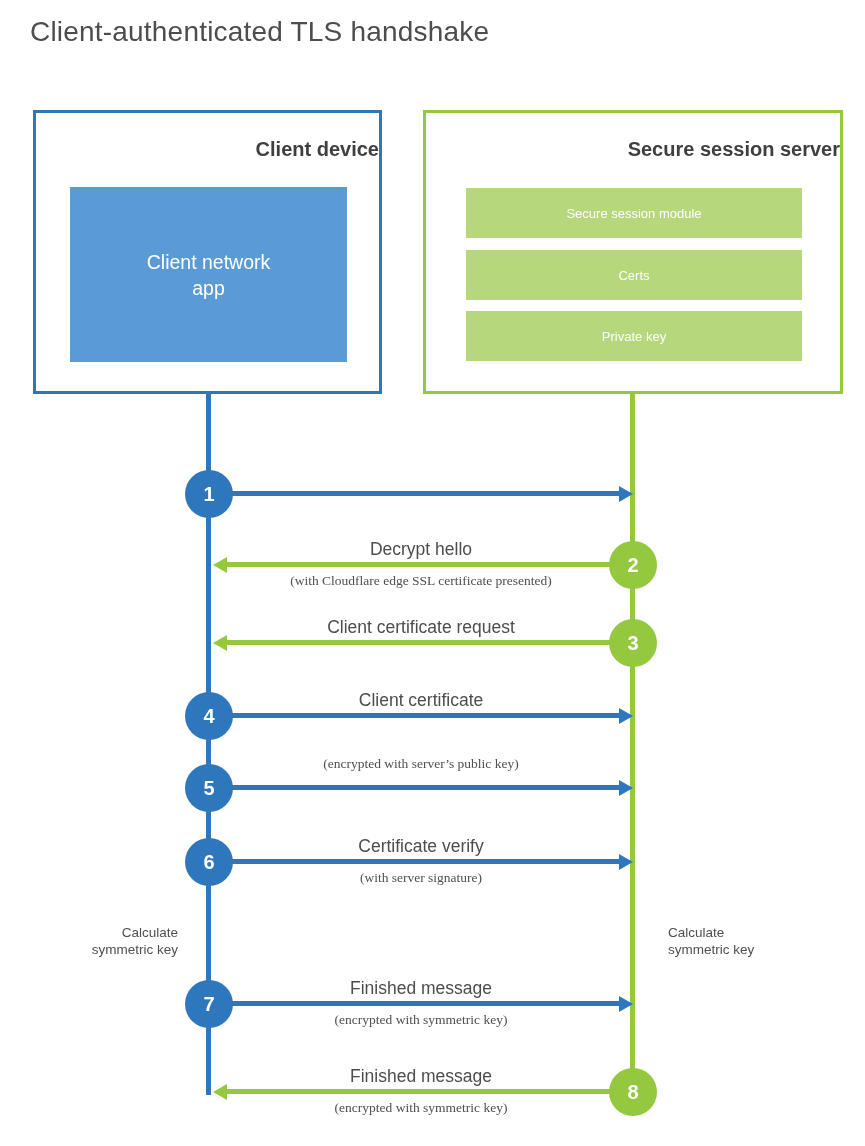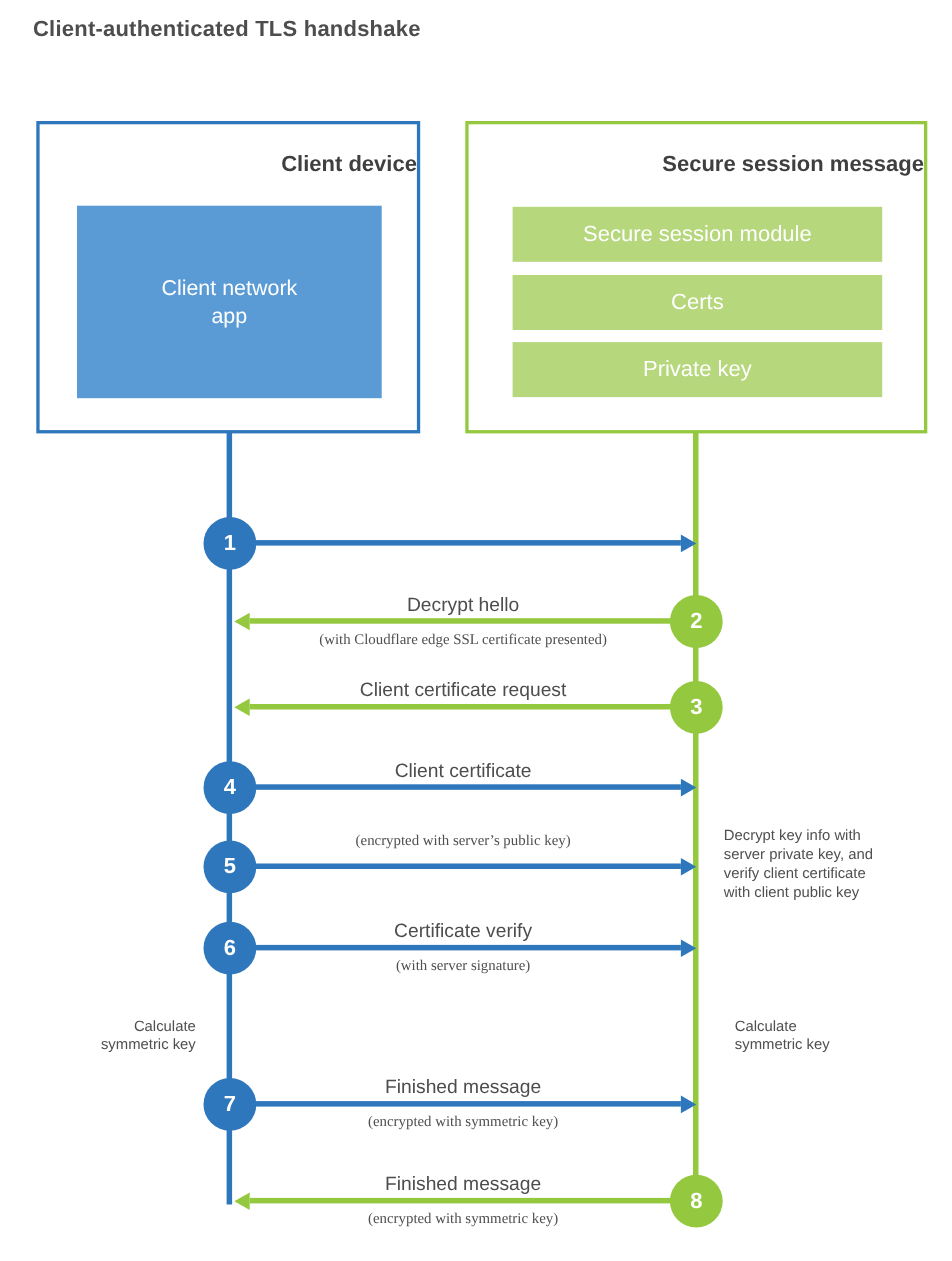--- a/index.html
+++ b/index.html
@@ -14,40 +14,40 @@
   html,body{background:#ffffff;}
   body{font-family:"Liberation Sans","DejaVu Sans",sans-serif;}
   .canvas{
     position:relative;
     width:865px;height:1146px;
     background:#ffffff;
     overflow:hidden;
   }
   .title{
     position:absolute;left:30px;top:16px;
-    font-size:20px;font-weight:700;color:#4d4d4d;
+    font-size:28px;font-weight:400;color:#4d4d4d;
     letter-spacing:0.2px;
   }
   
   .entity{position:absolute;top:110px;height:284px;background:#fff;}
   .client-box{left:33px;width:349px;border:3px solid var(--blue);}
   .server-box{left:423px;width:420px;border:3px solid var(--green);}
   .box-title{
     margin-top:25px;text-align:right;
     font-size:20px;font-weight:bold;color:var(--text-dark);
   }
   .app-box{
     position:absolute;left:34px;top:74px;width:277px;height:175px;
     background:var(--blue-fill);color:#fff;font-size:19.5px;
     display:flex;align-items:center;justify-content:center;
     text-align:center;white-space:pre-line;line-height:26px;
   }
   .bar{
     position:absolute;left:40px;width:336px;height:50px;
-    background:var(--green-fill);color:#fff;font-size:20px;
+    background:var(--green-fill);color:#fff;font-size:13px;
     display:flex;align-items:center;justify-content:center;
   }
   .bar1{top:75px;}
   .bar2{top:137px;}
   .bar3{top:198px;}
   
   .lifeline{position:absolute;top:393px;width:5px;}
   .lifeline.blue{left:206px;height:702px;background:var(--blue);}
   .lifeline.green{left:630px;height:699px;background:var(--green);}
   
@@ -99,21 +99,21 @@
 
   <div class="title">Client-authenticated TLS handshake</div>
 
   <div class="entity client-box">
     <div class="box-title">Client device</div>
     <div class="app-box">Client network
 app</div>
   </div>
 
   <div class="entity server-box">
-    <div class="box-title">Secure session message</div>
+    <div class="box-title">Secure session server</div>
     <div class="bar bar1">Secure session module</div>
     <div class="bar bar2">Certs</div>
     <div class="bar bar3">Private key</div>
   </div>
 
   <div class="lifeline blue"></div>
   <div class="lifeline green"></div>
 
   <div class="arrow right" style="top:491px"></div>
   <div class="badge blue" style="top:470px">1</div>
@@ -143,22 +143,18 @@
   <div class="arrow right" style="top:1001px"></div>
   <div class="lbl" style="top:976px">Finished message</div>
   <div class="sub" style="top:1012px">(encrypted with symmetric key)</div>
   <div class="badge blue" style="top:980px">7</div>
 
   <div class="arrow left" style="top:1089px"></div>
   <div class="lbl" style="top:1064px">Finished message</div>
   <div class="sub" style="top:1100px">(encrypted with symmetric key)</div>
   <div class="badge green" style="top:1068px">8</div>
 
-  <div class="note note-decrypt">Decrypt key info with
-server private key, and
-verify client certificate
-with client public key</div>
   <div class="note note-calc-left">Calculate
 symmetric key</div>
   <div class="note note-calc-right">Calculate
 symmetric key</div>
 
 </div>
 
 </body></html>

